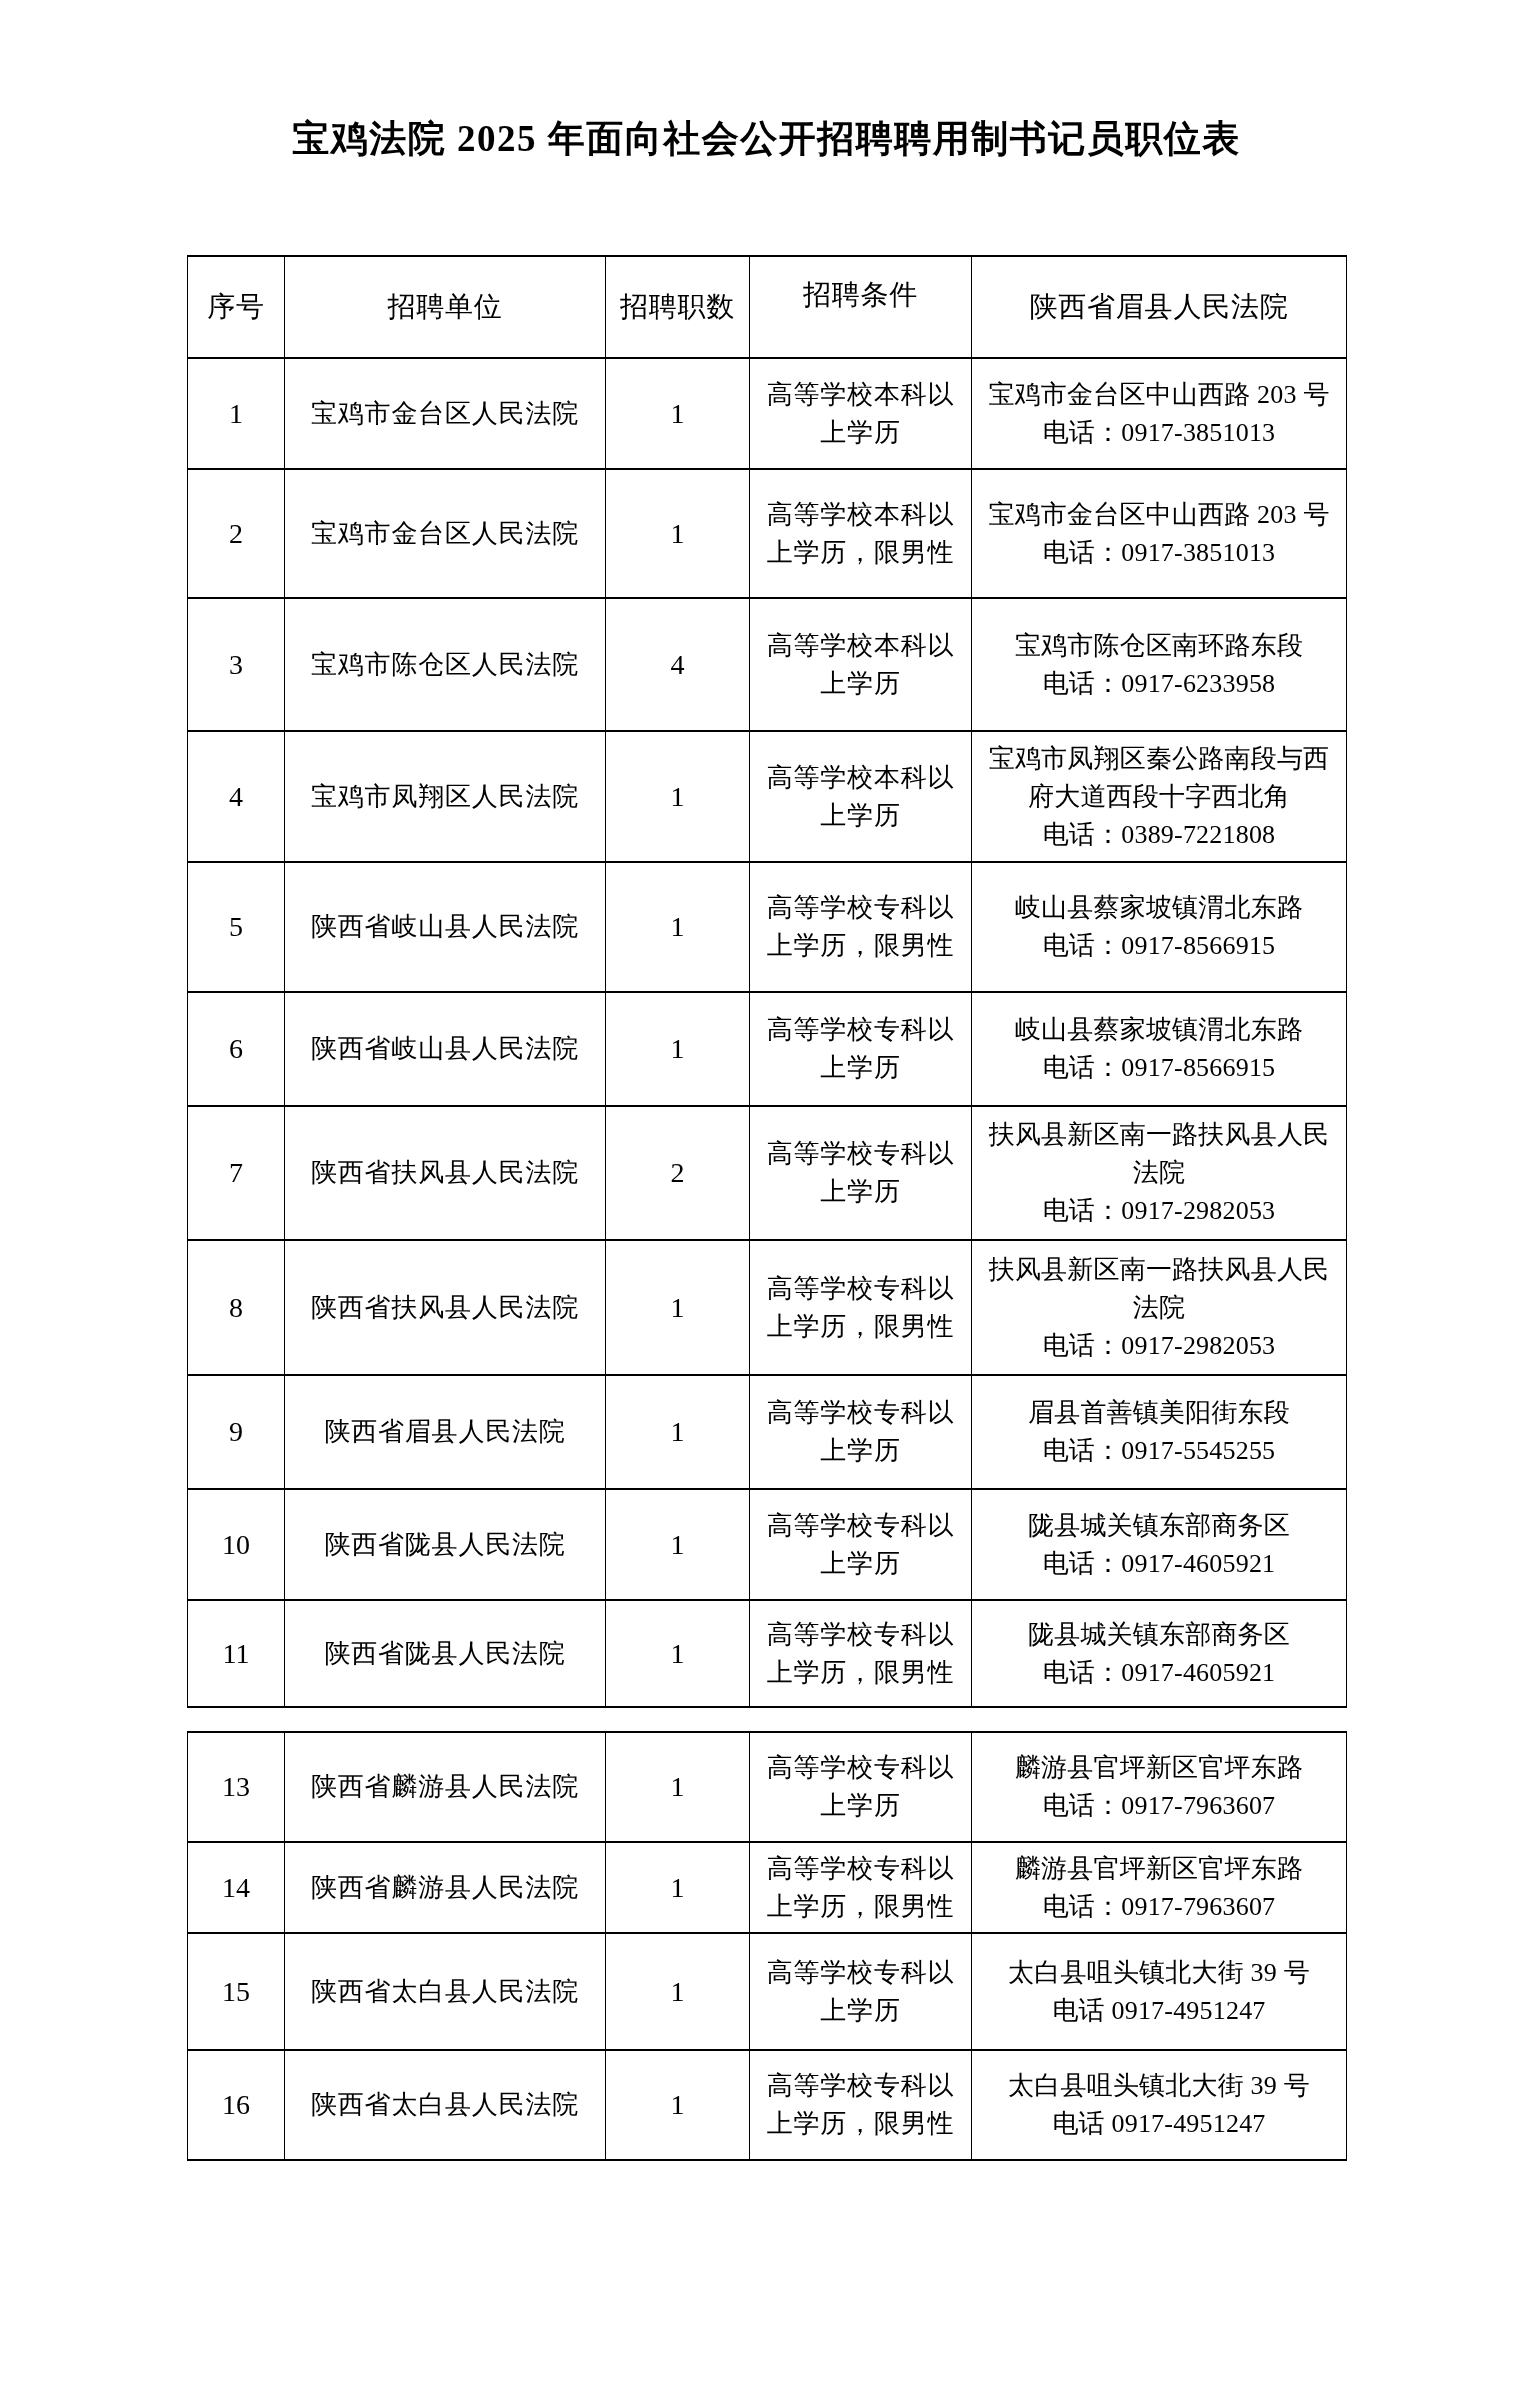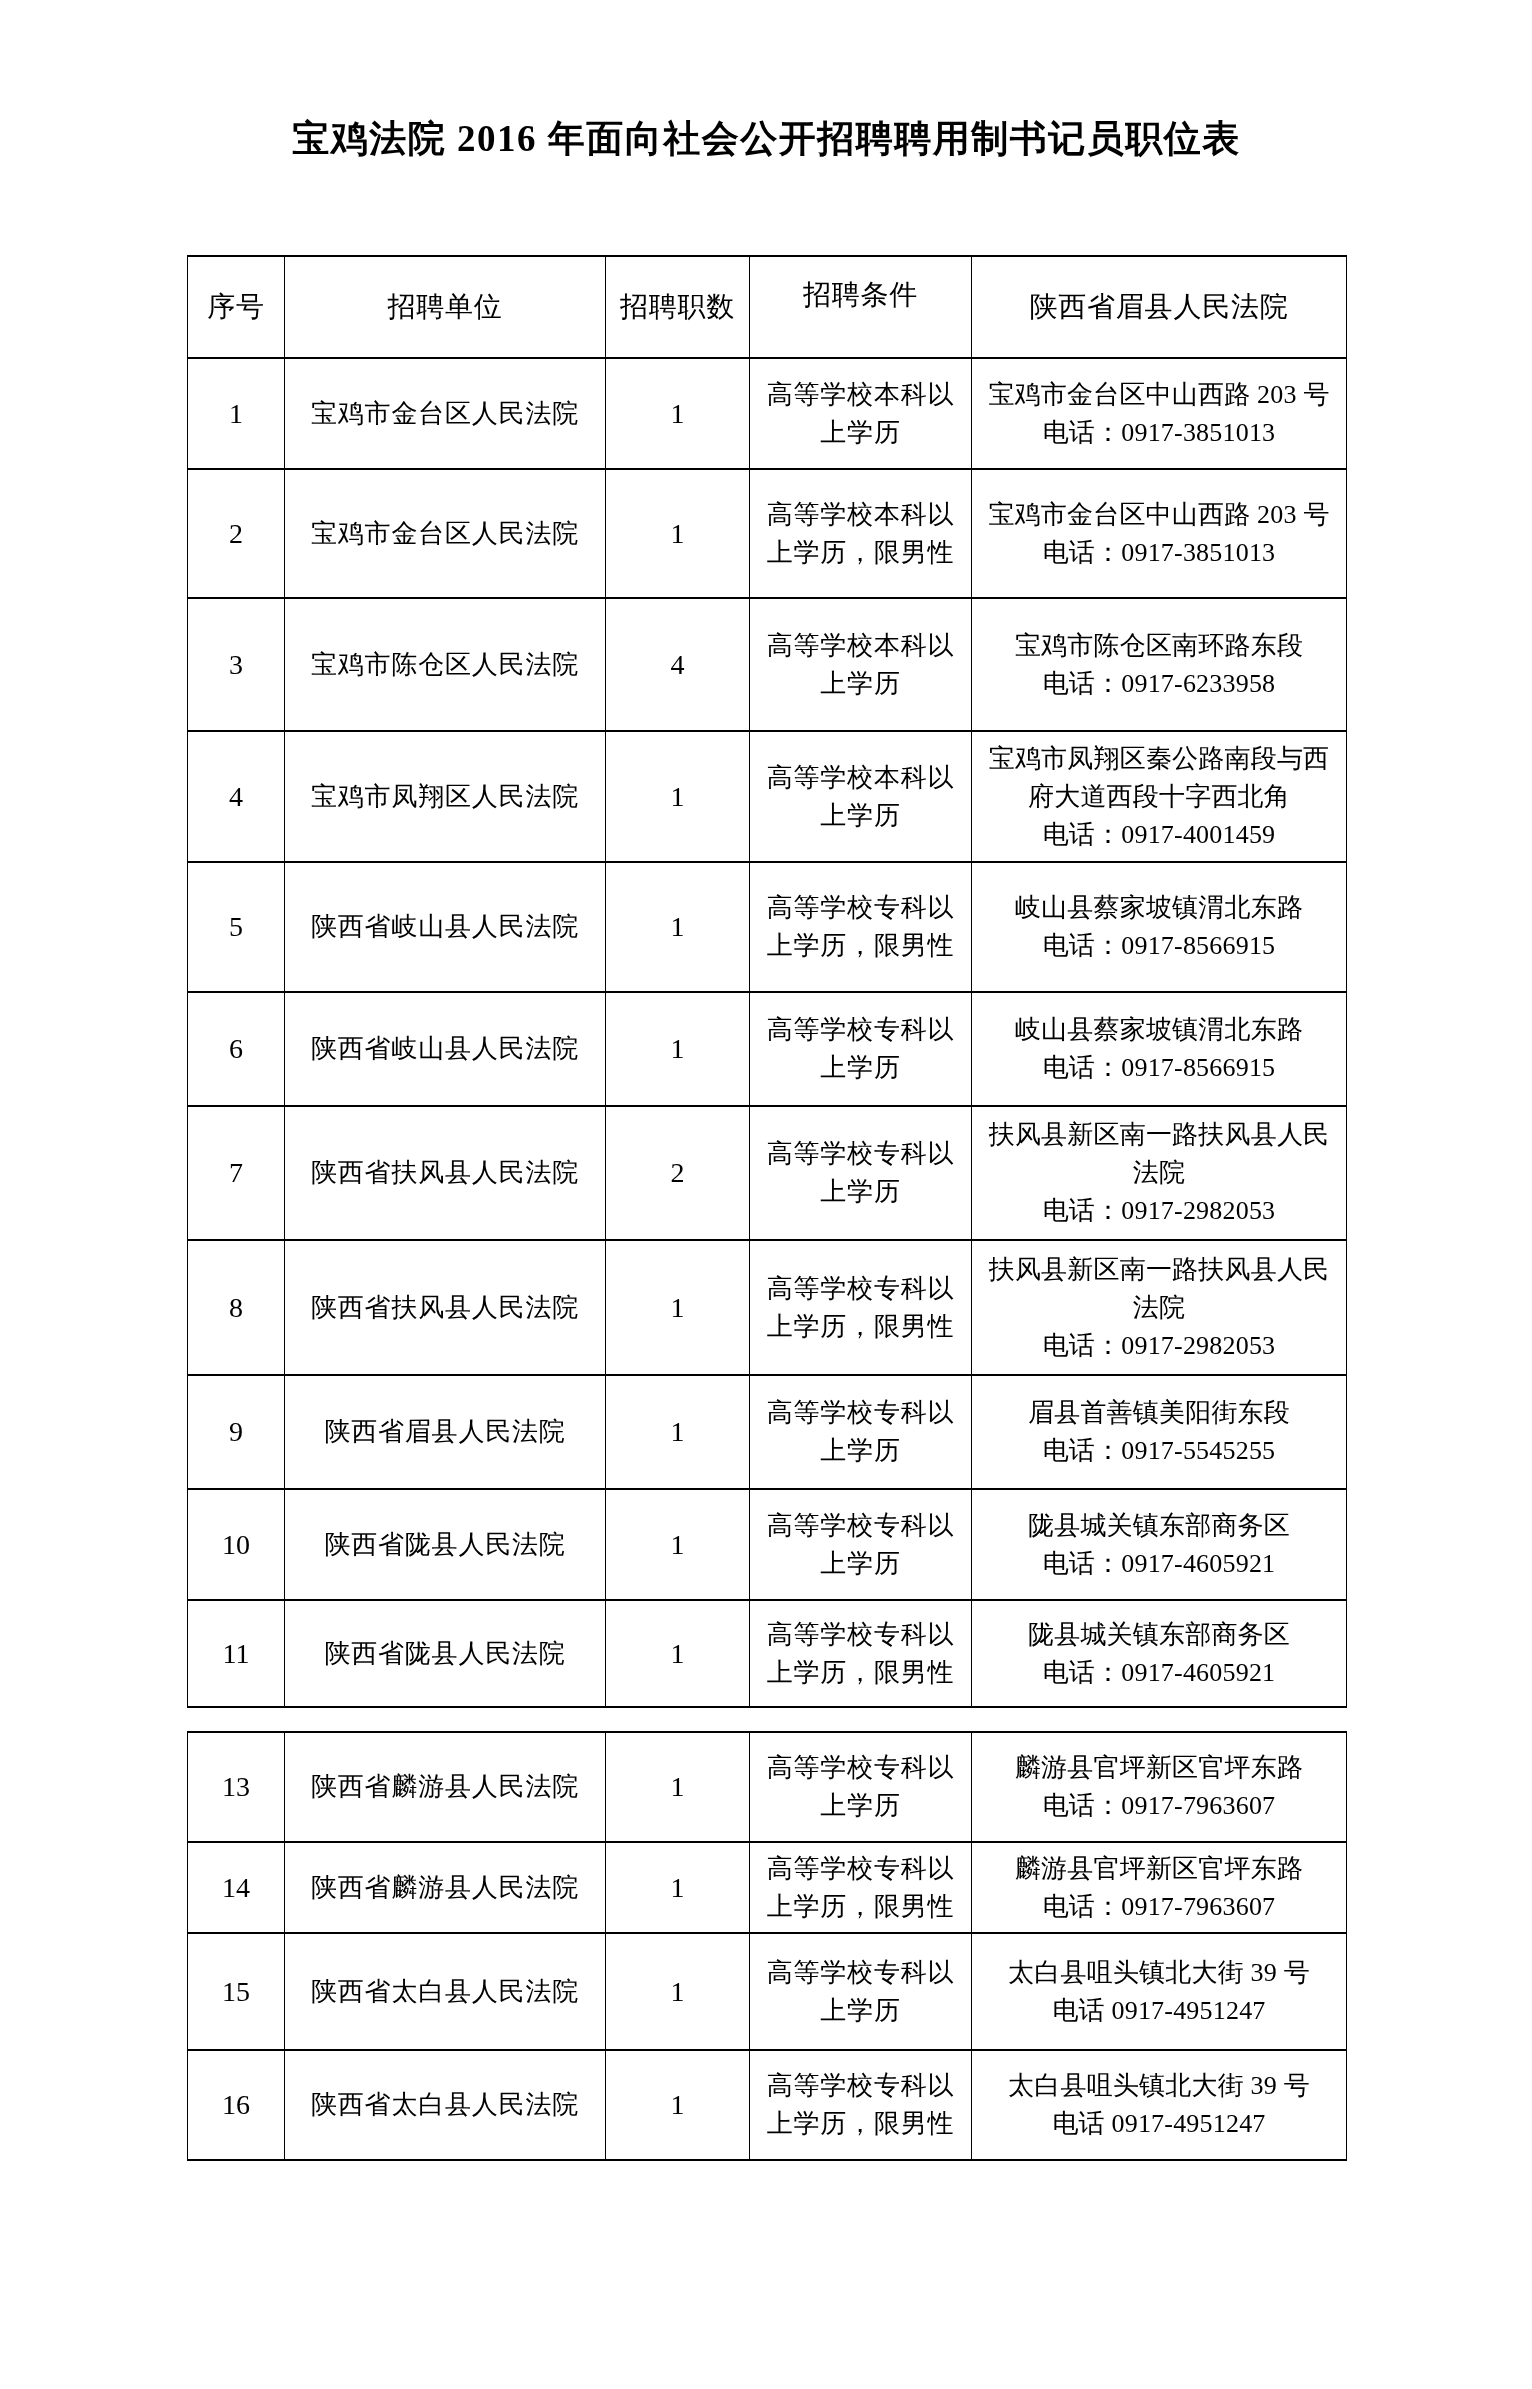--- a/index.html
+++ b/index.html
@@ -44,21 +44,21 @@
   .positions td.num { font-size: 28px; letter-spacing: 0; }
   .positions td.addr { font-size: 26px; letter-spacing: 0.2px; margin-top: 32px; }
   .raised { position: relative; top: -12.4px; display: inline-block; }
   .tbl-gap { height: 23px; }
 </style>
 </head>
 <body>
 
 <div class="page">
 
-  <h1 class="doc-title">宝鸡法院 2016 年面向社会公开招聘聘用制书记员职位表</h1>
+  <h1 class="doc-title">宝鸡法院 2025 年面向社会公开招聘聘用制书记员职位表</h1>
 
   <div class="tbl-wrap">
 
     <table class="positions">
       <colgroup>
         <col style="width:97px">
           <col style="width:321px">
           <col style="width:144px">
           <col style="width:222px">
           <col style="width:375px">
@@ -101,21 +101,21 @@
 电话：0917-6233958</td>
         </tr>
         <tr style="height:131px">
           <td class="num">4</td>
           <td>宝鸡市凤翔区人民法院</td>
           <td class="num">1</td>
           <td>高等学校本科以
 上学历</td>
           <td class="addr">宝鸡市凤翔区秦公路南段与西
 府大道西段十字西北角
-电话：0917-4001459</td>
+电话：0389-7221808</td>
         </tr>
         <tr style="height:130px">
           <td class="num">5</td>
           <td>陕西省岐山县人民法院</td>
           <td class="num">1</td>
           <td>高等学校专科以
 上学历，限男性</td>
           <td class="addr">岐山县蔡家坡镇渭北东路
 电话：0917-8566915</td>
         </tr>

